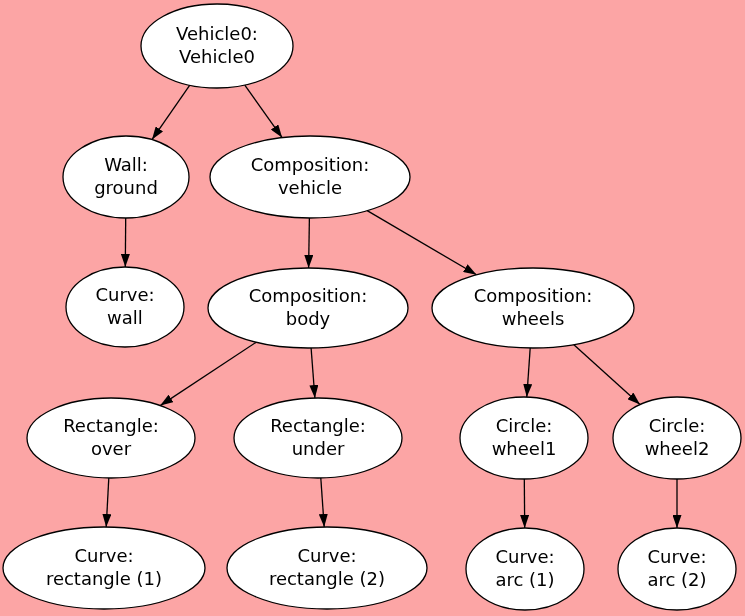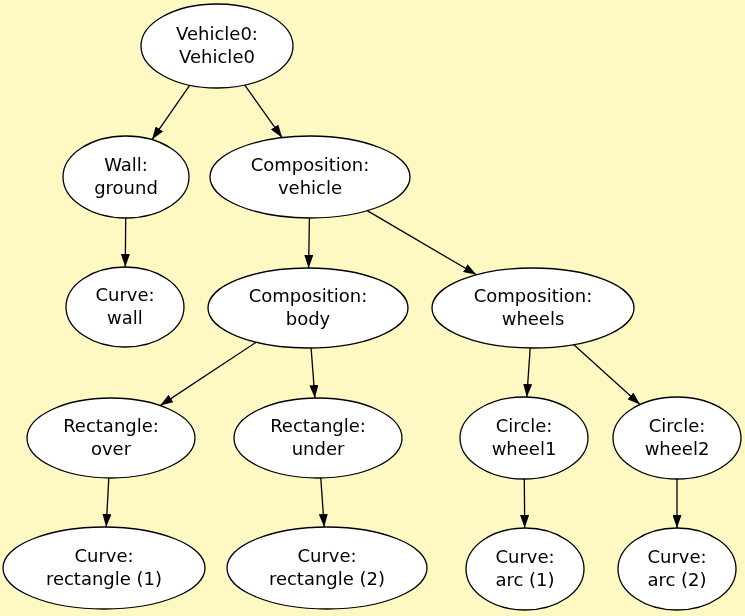--- a/index.html
+++ b/index.html
@@ -5,21 +5,21 @@
 <style>
   html, body {
     margin: 0;
     padding: 0;
     background: #ffffff;
   }
   .canvas {
     position: relative;
     width: 745px;
     height: 616px;
-    background: #fef9c3;
+    background: #fca5a5;
     overflow: hidden;
   }
   svg {
     display: block;
   }
   .node-ellipse {
     fill: #ffffff;
     stroke: #000000;
     stroke-width: 1.3;
   }

